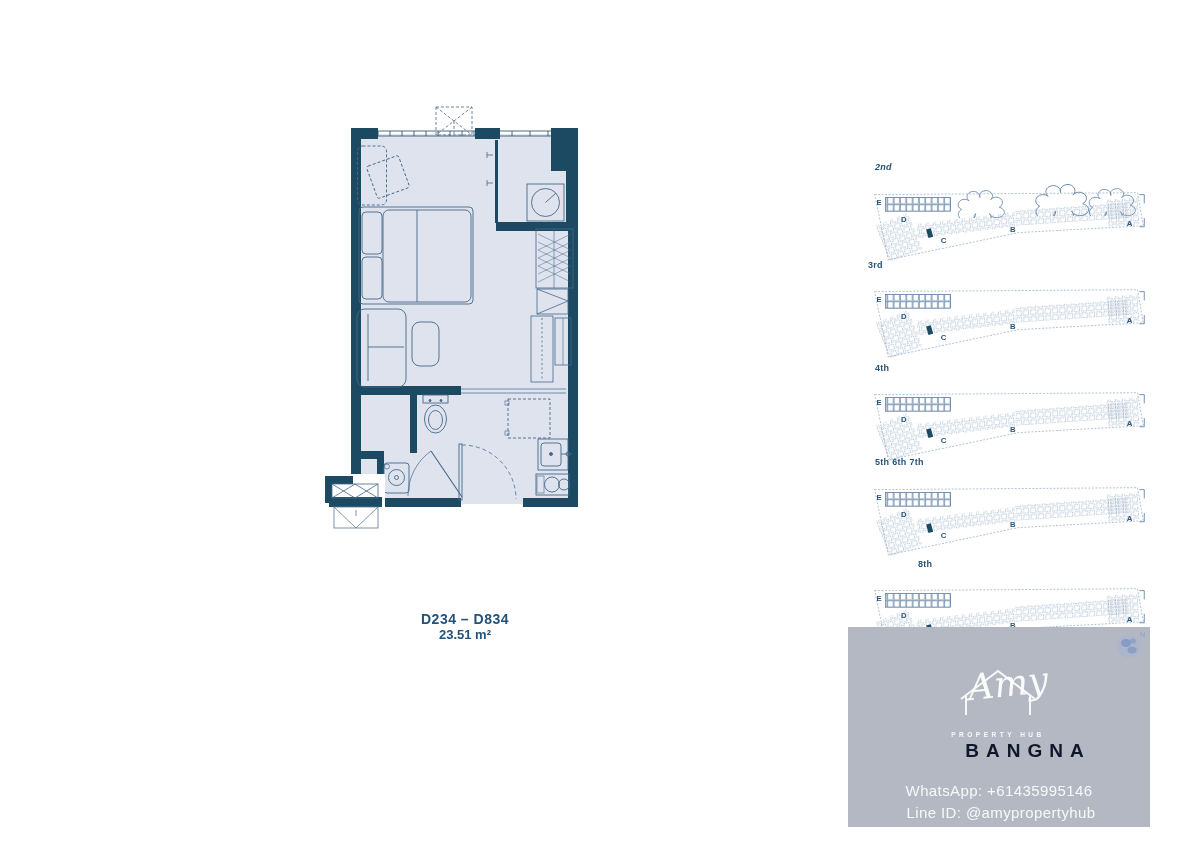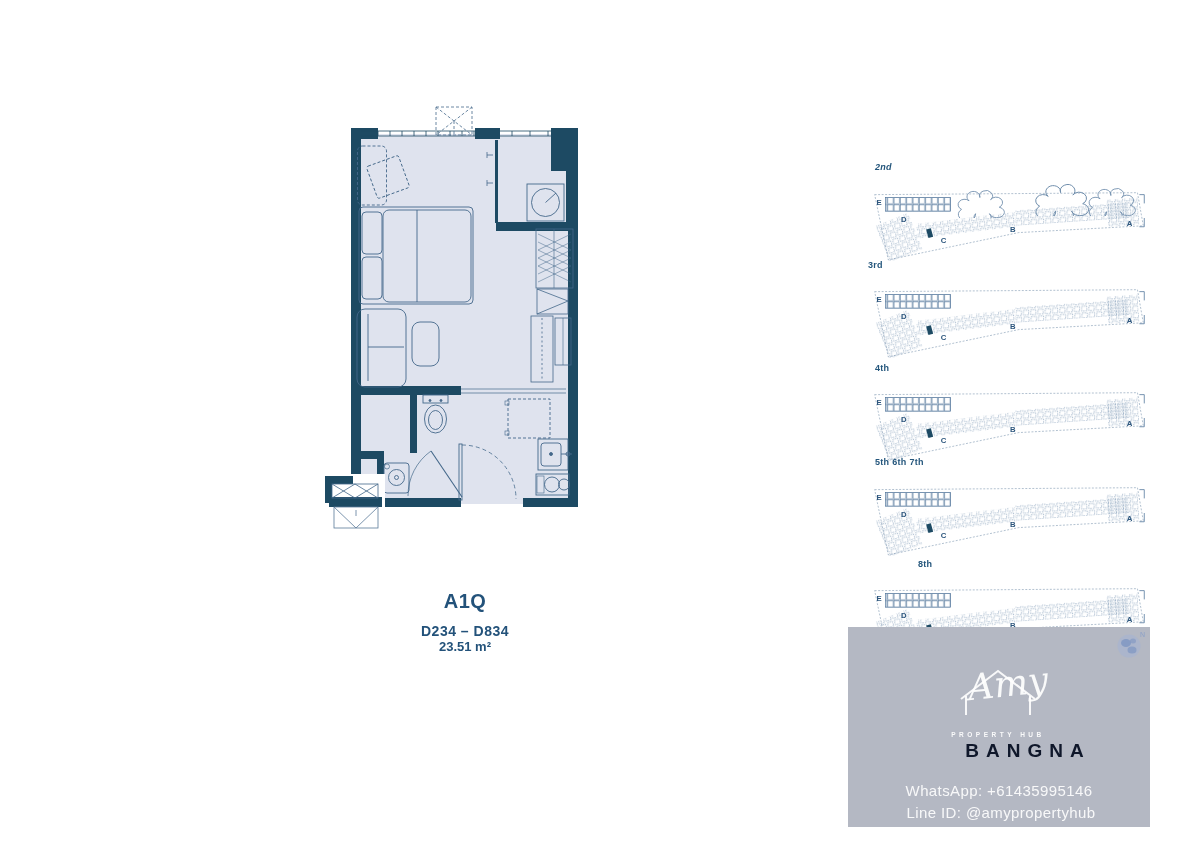--- a/index.html
+++ b/index.html
@@ -3,21 +3,21 @@
 <meta charset="utf-8">
 <style>
   html,body{margin:0;padding:0;background:#fff;}
   body{width:1200px;height:848px;position:relative;overflow:hidden;
        font-family:"Liberation Sans", sans-serif;}
   .abs{position:absolute;}
 
   
   .unit-label{left:365px;top:590px;width:200px;text-align:center;color:#23527a;}
   .unit-label .name{font-size:20px;font-weight:bold;letter-spacing:.5px;}
-  .unit-label .units{font-size:14px;font-weight:600;margin-top:10px;letter-spacing:.5px;}
+  .unit-label .units{font-size:14px;font-weight:600;margin-top:21px;letter-spacing:.5px;}
   .unit-label .area{font-size:13px;font-weight:600;}
 
   
   .floor-label{color:#24567c;font-size:9px;font-weight:bold;letter-spacing:.3px;}
   .siteplan-svg{width:292px;height:86px;}
 
   
   .watermark{left:848px;top:627px;width:302px;height:200px;background:#b4b8c3;}
   .wm-text{position:absolute;white-space:nowrap;}
   .wm-script{left:160px;top:36px;transform:translateX(-50%) rotate(-6deg);
@@ -177,21 +177,20 @@
       </g>
       <g stroke="#5b7a99" stroke-width="0.8">
         <rect x="334" y="507" width="44" height="21"></rect>
         <path d="M334,507 L356,528 M378,507 L356,528 M356,510 V516"></path>
       </g>
     </g>
   </g>
 </svg>
 
 <div class="abs unit-label">
-  <div class="name">A1Q</div>
   <div class="units">D234 – D834</div>
   <div class="area">23.51 m²</div>
 </div>
 
 <svg width="0" height="0" style="position:absolute" aria-hidden="true">
   <defs>
     <pattern id="pu" width="7.5" height="7" patternUnits="userSpaceOnUse">
       <rect x="0.8" y="0.8" width="5.4" height="5" fill="none" stroke="#6e8cab" stroke-width="0.55" stroke-dasharray="1.6,1"></rect>
     </pattern>
     <pattern id="ps" width="6.5" height="7.5" patternUnits="userSpaceOnUse">

